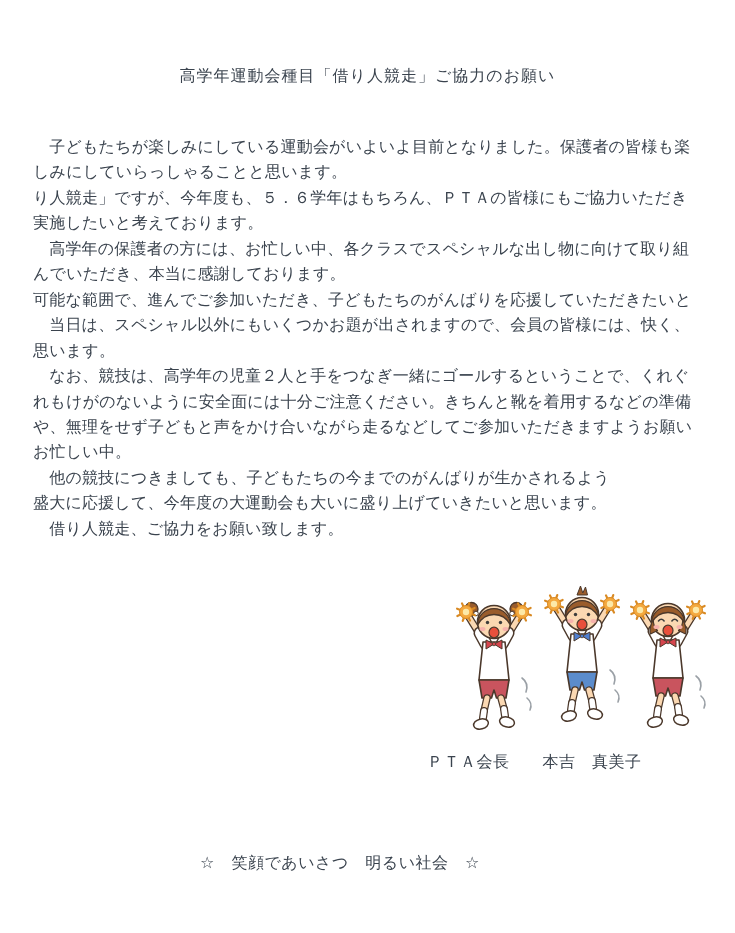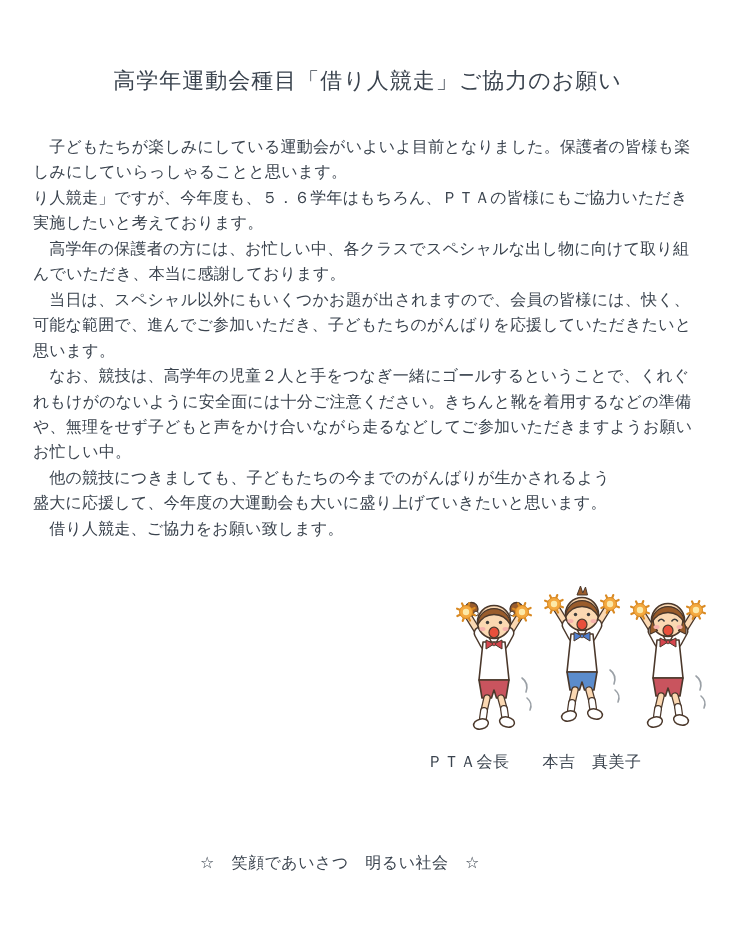--- a/index.html
+++ b/index.html
@@ -8,21 +8,21 @@
     width:735px;height:933px;
     background:#ffffff;
     overflow:hidden;
     font-family:"Liberation Sans","DejaVu Sans",sans-serif;
     color:#3a434e;
   }
   .doc-title{
     position:absolute;
     top:66px;left:0;width:735px;
     text-align:center;
-    font-size:22px;
+    font-size:16px;
     font-weight:normal;
     letter-spacing:1px;
     margin:0;
     color:#3a434e;
   }
   .doc-body{
     position:absolute;
     top:134px;left:33px;width:668px;
     font-size:16px;
     line-height:25.45px;
@@ -66,22 +66,22 @@
     </p>
     <p class="para">
       <span class="line">り人競走」ですが、今年度も、５．６学年はもちろん、ＰＴＡの皆様にもご協力いただき</span>
       <span class="line">実施したいと考えております。</span>
     </p>
     <p class="para spaced">
       <span class="line">　高学年の保護者の方には、お忙しい中、各クラスでスペシャルな出し物に向けて取り組</span>
       <span class="line">んでいただき、本当に感謝しております。</span>
     </p>
     <p class="para">
+      <span class="line">可能な範囲で、進んでご参加いただき、子どもたちのがんばりを応援していただきたいと</span>
       <span class="line">　当日は、スペシャル以外にもいくつかお題が出されますので、会員の皆様には、快く、</span>
-      <span class="line">可能な範囲で、進んでご参加いただき、子どもたちのがんばりを応援していただきたいと</span>
       <span class="line">思います。</span>
     </p>
     <p class="para spaced">
       <span class="line">　なお、競技は、高学年の児童２人と手をつなぎ一緒にゴールするということで、くれぐ</span>
       <span class="line">れもけがのないように安全面には十分ご注意ください。きちんと靴を着用するなどの準備</span>
       <span class="line">や、無理をせず子どもと声をかけ合いながら走るなどしてご参加いただきますようお願い</span>
       <span class="line">お忙しい中。</span>
     </p>
     <p class="para spaced">
       <span class="line">　他の競技につきましても、子どもたちの今までのがんばりが生かされるよう</span>

